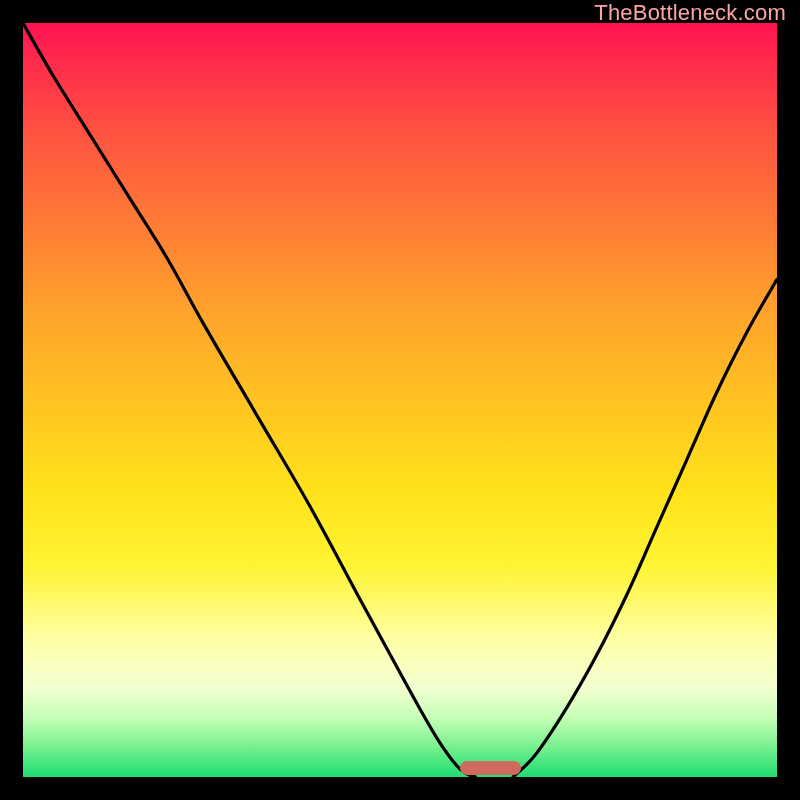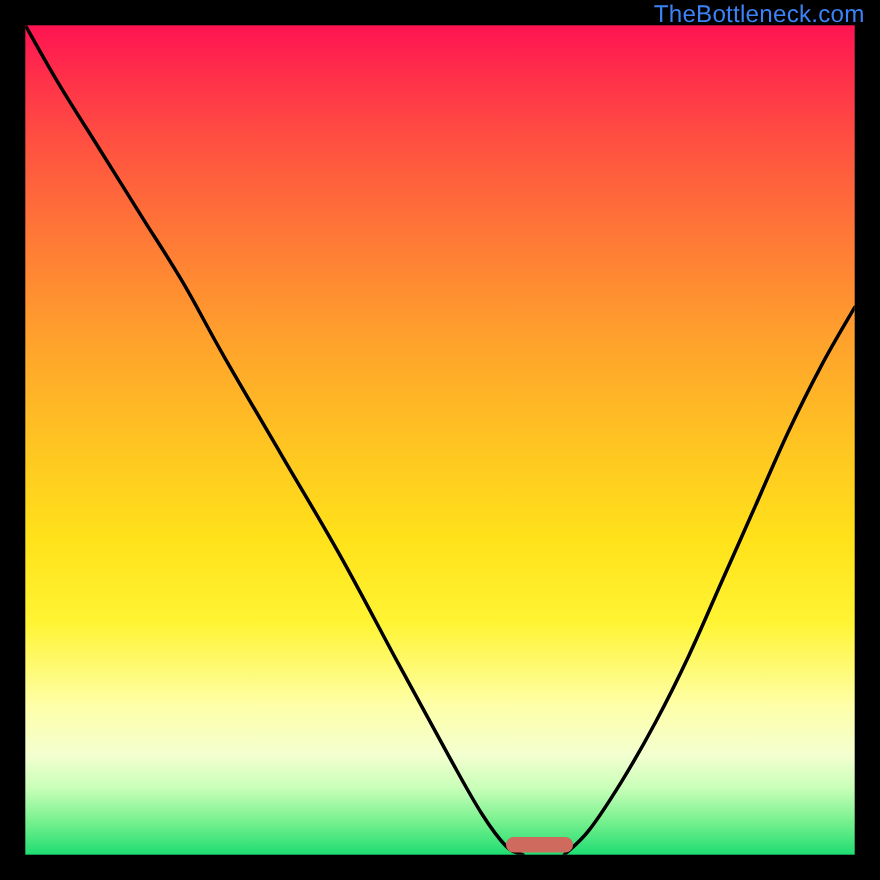--- a/index.html
+++ b/index.html
@@ -46,21 +46,21 @@
     position: absolute;
     left: 0;
     top: 0;
     width: 754px;
     height: 754px;
   }
   .watermark {
     position: absolute;
     top: 0;
     right: 14px;
-    color: #3b82f6;
+    color: #fca5a5;
     font-size: 22px;
     font-weight: 500;
     letter-spacing: 0.2px;
   }
   .marker {
     position: absolute;
     height: 14px;
     border-radius: 7px;
     background: #cf6a5e;
   }

